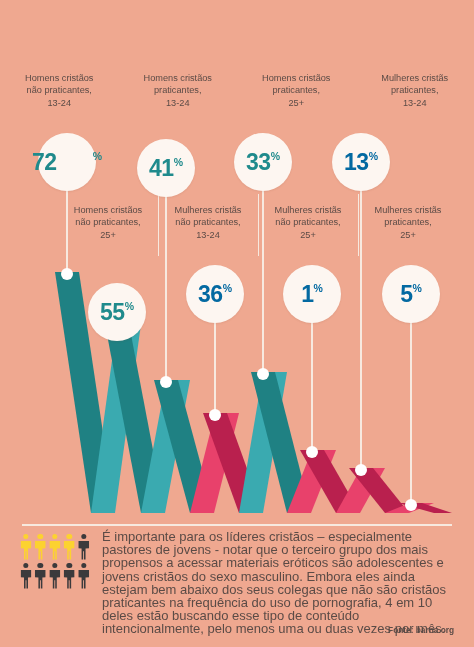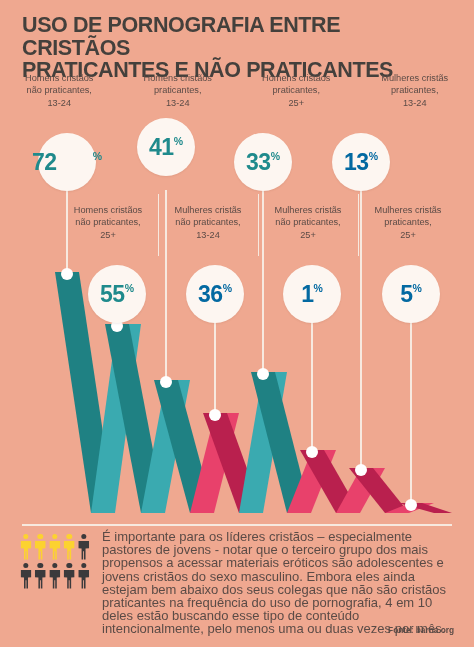--- a/index.html
+++ b/index.html
@@ -120,24 +120,20 @@
     font-size:8.3px;font-weight:bold;
     color:#5b4b46;
     margin-left:32px;
   }
 </style>
 </head>
 <body>
 
 <div id="root">
 
-  <div class="title">
-    <span class="l1">USO DE PORNOGRAFIA ENTRE CRISTÃOS</span>
-    <span class="l2">PRATICANTES E NÃO PRATICANTES</span>
-  </div>
 
   <div class="toplabels">
     <div class="toplabel">
       <span>Homens cristãos</span>
       <span>não praticantes,</span>
       <span>13-24</span>
     </div>
     <div class="toplabel">
       <span>Homens cristãos</span>
       <span>praticantes,</span>
@@ -233,34 +229,34 @@
       <span>Mulheres cristãs</span>
       <span>praticantes,</span>
       <span>25+</span>
     </div>
   </div>
 
   <div class="balloon teal" style="left:38px;top:133px;gap:36px;">
     <span class="num">72</span>
       <span class="pct">%</span>
   </div>
-  <div class="balloon teal" style="left:137px;top:118px;">
+  <div class="balloon teal" style="left:137px;top:139px;">
     <span class="num">41</span>
       <span class="pct">%</span>
   </div>
   <div class="balloon teal" style="left:234px;top:133px;">
     <span class="num">33</span>
       <span class="pct">%</span>
   </div>
   <div class="balloon pink" style="left:332px;top:133px;">
     <span class="num">13</span>
       <span class="pct">%</span>
   </div>
 
-  <div class="balloon teal" style="left:88px;top:265px;align-items:center;">
+  <div class="balloon teal" style="left:88px;top:283px;align-items:center;">
     <span class="num">55</span>
       <span class="pct">%</span>
   </div>
   <div class="balloon pink" style="left:186px;top:265px;">
     <span class="num">36</span>
       <span class="pct">%</span>
   </div>
   <div class="balloon pink" style="left:283px;top:265px;">
     <span class="num">1</span>
       <span class="pct">%</span>

